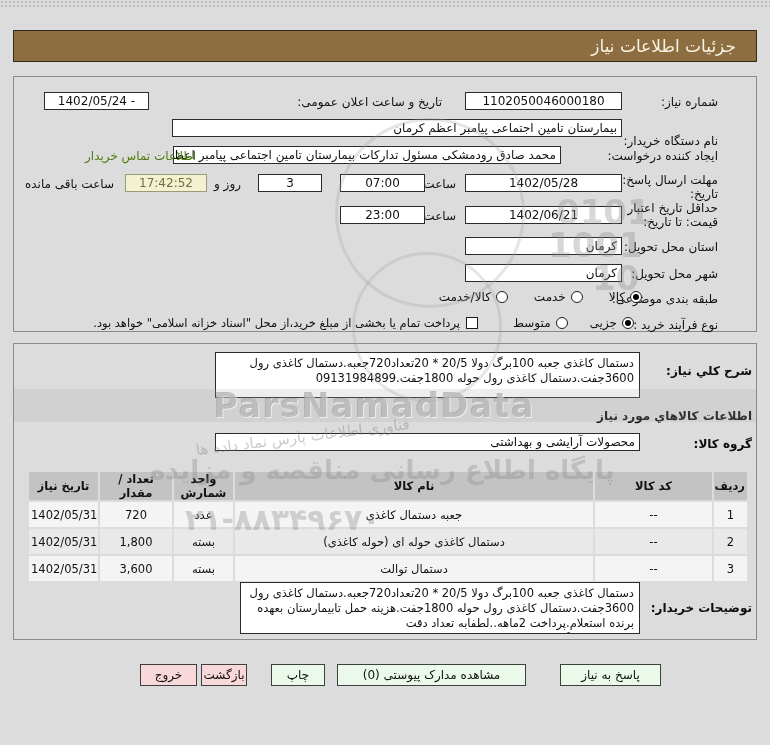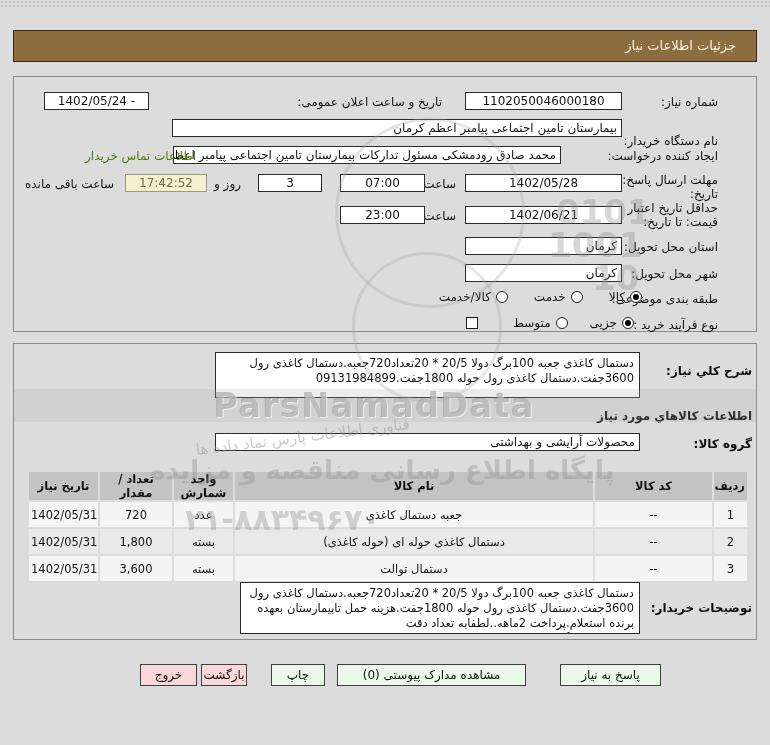--- a/index.html
+++ b/index.html
@@ -15,21 +15,21 @@
   }
   .abs { position:absolute; }
   .dotstrip {
     left:0; top:0; width:770px; height:9px;
     background-image:radial-gradient(#bdbdbd 1px, transparent 1.2px);
     background-size:4px 4px;
   }
   .titlebar {
     left:13px; top:30px; width:744px; height:32px;
     background:#8d6e41; border:1px solid #33291a;
-    color:#f8f3e4; font-size:13px; line-height:30px;
+    color:#f8f3e4; font-size:17px; line-height:30px;
     padding-right:20px;
   }
   .panel { border:1px solid #8a8a8a; }
   .panel1 { left:13px; top:76px; width:744px; height:256px; }
   .panel2 { left:13px; top:343px; width:744px; height:297px; }
   .lbl { white-space:nowrap; line-height:15px; }
   .lbl2 { text-align:right; line-height:14px; white-space:normal; }
   .blbl { font-weight:bold; white-space:nowrap; color:#0d0d0d; }
   .box {
     background:#fff; border:1px solid #2b2b2b; height:18px;
@@ -160,20 +160,21 @@
     <span class="radio sel"></span>
     <span>جزیی</span>
   </div>
   <div class="opt">
     <span class="radio"></span>
     <span>متوسط</span>
   </div>
 </div>
 <div class="abs chkrow z2" style="left:35px; top:316px; width:443px;">
   <span class="checkbox"></span>
+  <span class="chktext">پرداخت تمام یا بخشی از مبلغ خرید،از محل "اسناد خزانه اسلامی" خواهد بود.</span>
 </div>
 
 <div class="abs panel panel2 z2"></div>
 
 <div class="abs blbl z2" style="right:18px; top:364px;">شرح کلي نیاز:</div>
 <div class="abs descbox z2" style="left:215px; top:352px; width:425px; height:46px;">دستمال کاغذی جعبه 100برگ دولا 20/5 * 20تعداد720جعبه.دستمال کاغذی رول 3600جفت.دستمال کاغذی رول حوله 1800جفت.09131984899</div>
 
 <div class="abs blbl z2" style="right:18px; top:409px;">اطلاعات کالاهاي مورد نیاز</div>
 
 <div class="abs blbl z2" style="right:18px; top:437px;">گروه کالا:</div>

